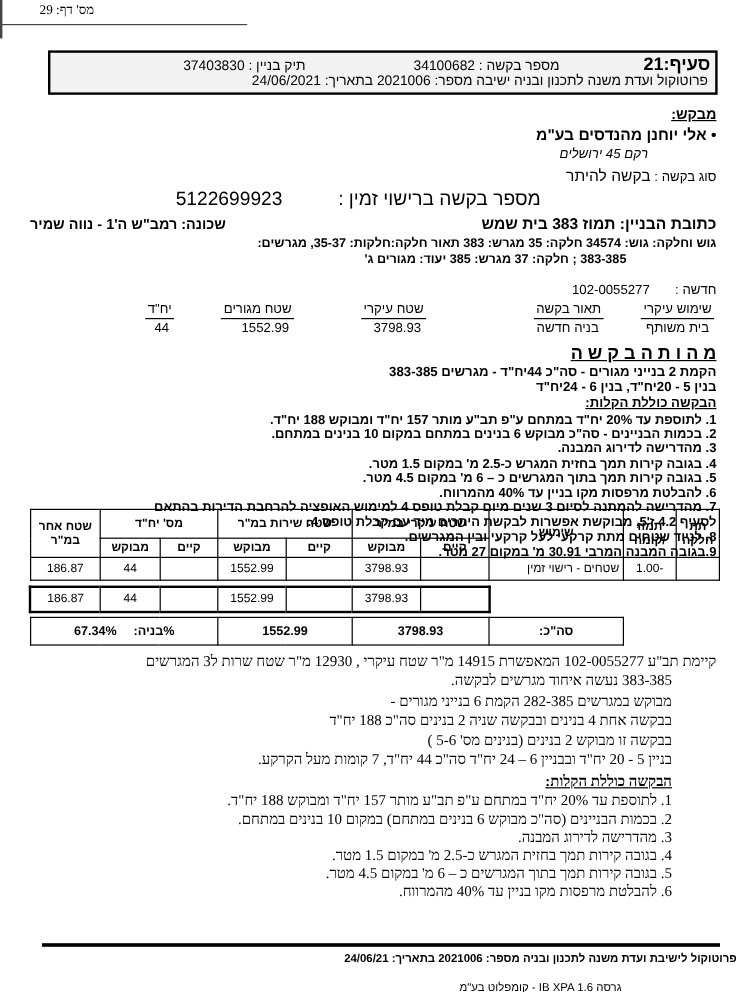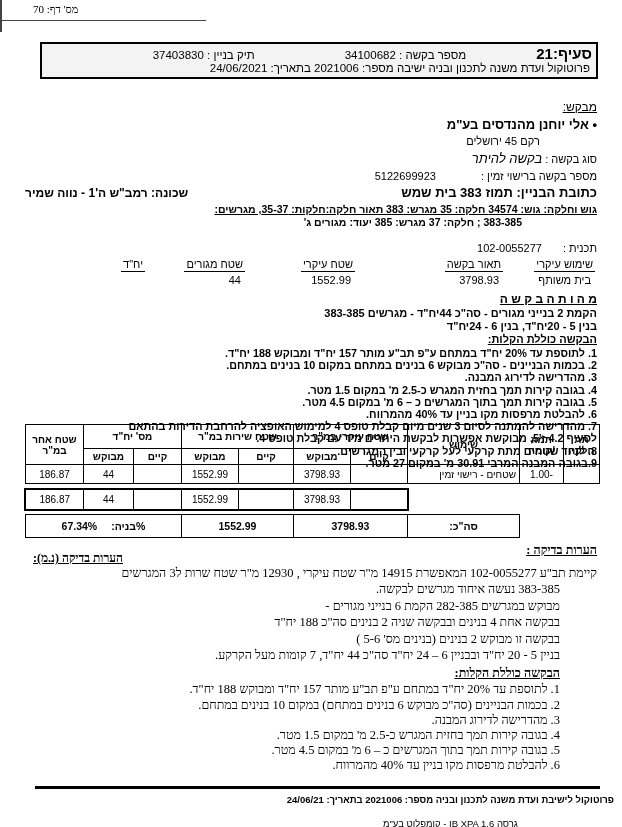--- a/index.html
+++ b/index.html
@@ -13,42 +13,42 @@
   
   .hdrbox{position:absolute;top:42px;left:40px;width:558px;border:2px solid #000;background:#f3f3f3;
           padding:1px 4px 3px 4px;box-sizing:border-box;}
   .hdr-row1{display:flex;align-items:baseline;font-size:11.5px;}
   .hdr-sec{font-weight:bold;font-size:15px;margin-left:70px;}
   .hdr-req{margin-left:90px;}
   .hdr-row2{font-size:11.5px;margin-top:0;padding-right:2px;}
   
   .info{position:absolute;top:84px;right:0;left:0;}
   .u{text-decoration:underline;}
-  .l-mevakesh{font-size:12px;font-weight:normal;margin:16px 25px 3px 0;}
+  .l-mevakesh{font-size:12px;font-weight:bold;margin:4px 25px 3px 0;}
   .l-name{font-size:13px;font-weight:bold;margin:0 25px 0 0;}
-  .l-addr{font-size:11px;margin:3px 82px 4px 0;}
+  .l-addr{font-size:11px;margin:3px 82px 4px 0;font-style:italic;}
   .l-sug{font-size:11px;margin:3px 25px 0 0;}
-  .l-sug .big{font-size:13px;font-style:italic;}
-  .l-rishui{font-size:11px;margin:4px 25px 0 0;}
+  .l-sug .big{font-size:13px;}
+  .l-rishui{font-size:16px;margin:4px 25px 0 0;text-align:center;}
   .l-rishui .val{margin-right:42px;}
   .l-ktovet{display:flex;justify-content:space-between;align-items:baseline;
             font-weight:bold;margin:3px 25px 0 0;padding-left:25px;}
   .l-ktovet .kt{font-size:13px;}
   .l-ktovet .sh{font-size:12px;}
-  .l-gush1{font-size:10.5px;font-weight:bold;margin:3px 25px 0 0;text-decoration:underline;}
+  .l-gush1{font-size:10.5px;font-weight:bold;margin:3px 25px 0 0;}
   .l-gush2{font-size:10.5px;font-weight:bold;margin:1px 100px 0 0;}
   .l-tochnit{font-size:11px;margin:14px 25px 0 0;}
   .l-tochnit .val{margin-right:18px;}
   .usage{display:grid;grid-template-columns:92px 148px 110px 100px 50px;
          margin:4px 27px 0 0;font-size:11px;}
   .usage .hc{padding-bottom:1px;}
   .usage .hc span{border-bottom:1px solid #000;padding:0 2px 1px 2px;}
   .usage .vc{padding-top:3px;padding-right:4px;}
   .usage .num{direction:ltr;text-align:right;padding-left:18px;}
-  .l-mahut{font-size:12px;font-weight:bold;margin:6px 25px 0 0;}
+  .l-mahut{font-size:15px;font-weight:bold;margin:6px 25px 0 0;}
   .ess-line{font-size:11px;font-weight:bold;margin:1px 25px 0 0;line-height:12.2px;}
   .l-relief{font-size:11px;font-weight:bold;margin:1px 25px 0 0;line-height:12.5px;}
   .ess-items{margin:1px 25px 0 0;width:490px;}
   .ess-items div{font-size:10.8px;font-weight:bold;line-height:12.2px;}
   
   .areas-wrap{position:absolute;top:424px;left:0;right:22px;}
   table.areas{border-collapse:collapse;table-layout:fixed;width:567px;margin-right:0;direction:rtl;
               font-size:10px;}
   table.areas td{padding:0 2px;text-align:center;vertical-align:middle;overflow:hidden;}
   td.bd{border:1px solid #000;}
@@ -81,21 +81,21 @@
   .thickline{position:absolute;top:786px;left:35px;width:565px;height:3px;background:#000;}
   .footer{position:absolute;top:794px;right:8px;text-align:center;}
   .f1{font-size:9.5px;font-weight:bold;}
   .f2{font-size:9.5px;margin-top:13px;}
 </style>
 </head>
 <body>
 
 <div class="page">
 
-  <span class="pagelabel">מס' דף: 70</span>
+  <span class="pagelabel">מס' דף: 29</span>
   <div class="hline1"></div>
   <div class="vline1"></div>
 
   <div class="hdrbox">
     <div class="hdr-row1">
       <span class="hdr-sec">סעיף:21</span>
       <span class="hdr-req">
         <span>מספר בקשה :</span>
         <span>34100682</span>
       </span>
@@ -123,31 +123,32 @@
       <span>מספר בקשה ברישוי זמין :</span>
       <span class="val">5122699923</span>
     </div>
     <div class="l-ktovet">
       <span class="kt">כתובת הבניין:  תמוז 383 בית שמש</span>
       <span class="sh">שכונה: רמב"ש ה'1 - נווה שמיר</span>
     </div>
     <div class="l-gush1">גוש וחלקה:  גוש: 34574  חלקה: 35  מגרש: 383  תאור חלקה:חלקות: 35-37, מגרשים:</div>
     <div class="l-gush2">383-385 ;  חלקה: 37  מגרש: 385  יעוד: מגורים ג'</div>
     <div class="l-tochnit">
-      <span>תכנית :</span>
+      <span>חדשה :</span>
       <span class="val">102-0055277</span>
     </div>
 
     <div class="usage">
       <div class="hc"><span>שימוש עיקרי</span></div>
       <div class="hc"><span>תאור בקשה</span></div>
       <div class="hc"><span>שטח עיקרי</span></div>
       <div class="hc"><span>שטח מגורים</span></div>
       <div class="hc"><span>יח"ד</span></div>
       <div class="vc">בית משותף</div>
+      <div class="vc">בניה חדשה</div>
       <div class="vc num">3798.93</div>
       <div class="vc num">1552.99</div>
       <div class="vc num">44</div>
     </div>
 
     <div class="l-mahut u">מ ה ו ת   ה ב ק ש ה</div>
     <div class="ess-line">הקמת 2 בנייני מגורים - סה"כ 44יח"ד - מגרשים 383-385</div>
     <div class="ess-line">בנין 5 - 20יח"ד, בנין 6 - 24יח"ד</div>
     <div class="l-relief u">הבקשה כוללת הקלות:</div>
     <div class="ess-items">
@@ -230,24 +231,20 @@
         <td class="bd" colspan="2">1552.99</td>
         <td class="bd pct" colspan="3">
           <span>%בניה:</span><span class="pctv">67.34%</span>
         </td>
       </tr>
     </tbody>
       </table>
   </div>
 
   <div class="notes">
-    <div class="notes-titles">
-      <span class="nt-right">הערות בדיקה :</span>
-      <span class="nt-left">הערות בדיקה (נ.מ):</span>
-    </div>
     <div class="para">
       <div class="first">קיימת תב"ע 102-0055277 המאפשרת 14915 מ"ר שטח עיקרי , 12930 מ"ר שטח שרות ל3 המגרשים</div>
       <div>383-385 נעשה איחוד מגרשים לבקשה.</div>
       <div>מבוקש במגרשים 282-385 הקמת 6 בנייני מגורים -</div>
       <div>בבקשה אחת 4 בנינים ובבקשה שניה 2 בנינים סה"כ 188 יח"ד</div>
       <div>בבקשה זו מבוקש 2 בנינים (בנינים מס' 5-6 )</div>
       <div>בניין 5 - 20 יח"ד ובבניין 6 – 24 יח"ד סה"כ 44 יח"ד, 7 קומות מעל הקרקע.</div>
     </div>
     <div class="relief2">הבקשה כוללת הקלות:</div>
     <div class="items2">

